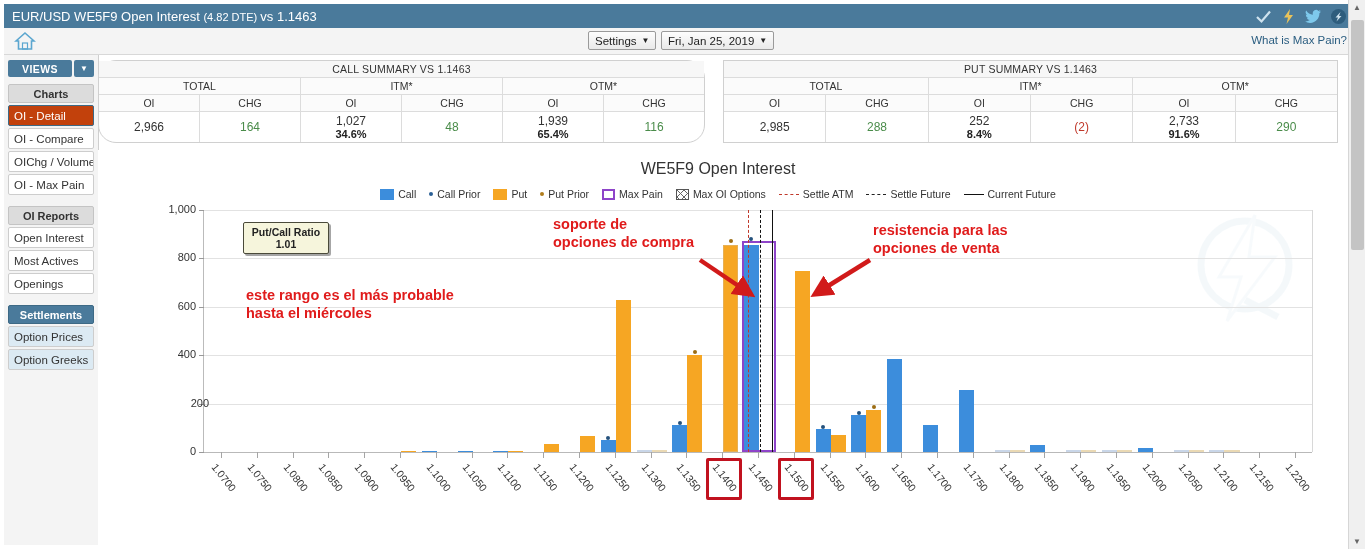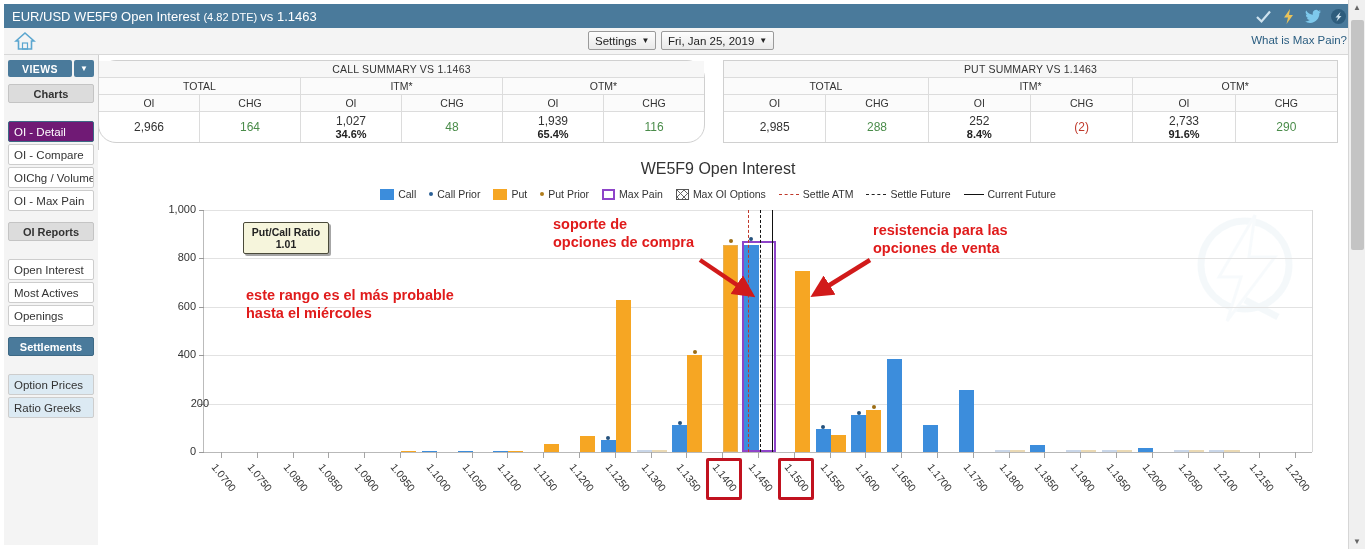--- a/index.html
+++ b/index.html
@@ -63,30 +63,30 @@
   }
   #views-drop{
     width:20px; height:17px; background:#4a7a9b; color:#fff;
     display:flex; align-items:center; justify-content:center;
     border-radius:2px; font-size:8px; cursor:pointer;
   }
   .grp-head{
     height:19px; background:#dcdcdc; color:#333;
     font-size:11px; font-weight:bold;
     display:flex; align-items:center; justify-content:center;
-    border:1px solid #c4c4c4; border-radius:2px; margin-bottom:18px;
+    border:1px solid #c4c4c4; border-radius:2px; margin-bottom:2px;
   }
   .grp-head.blue{ background:#4a7a9b; color:#fff; border-color:#3d6985; }
   .nav-item{
     height:21px; background:#fff; border:1px solid #cdcdcd; border-radius:2px;
     font-size:11.5px; color:#333; display:flex; align-items:center;
     padding-left:5px; margin-bottom:2px; cursor:pointer; overflow:hidden;
     white-space:nowrap;
   }
-  .nav-item.active{ background:#701a75; color:#fff; border-color:#3d6985; }
+  .nav-item.active{ background:#c2410c; color:#fff; border-color:#3d6985; }
   .nav-item.settle{ background:#dceaf3; }
   .spacer{ height:9px; }
   
   .sumtable{
     position:absolute; top:60px;
     border:1px solid #d0d0d0; background:#fff;
     font-size:11px; color:#333;
   }
   #call-table{ left:98px; width:607px;border-radius:18px; }
   #put-table{ left:723px; width:615px; }
@@ -267,21 +267,21 @@
       <div class="nav-item">OIChg / Volume</div>
       <div class="nav-item">OI - Max Pain</div>
       <div class="spacer"></div>
       <div class="grp-head">OI Reports</div>
       <div class="nav-item">Open Interest</div>
       <div class="nav-item">Most Actives</div>
       <div class="nav-item">Openings</div>
       <div class="spacer"></div>
       <div class="grp-head blue">Settlements</div>
       <div class="nav-item settle">Option Prices</div>
-      <div class="nav-item settle">Ratio Greeks</div>
+      <div class="nav-item settle">Option Greeks</div>
     </div>
 </div>
 
 <div class="sumtable" id="call-table">
     <div class="sum-title">CALL SUMMARY VS 1.1463</div>
     <div class="sum-row grp-row">
       <div style="flex: 2 1 0px;">TOTAL</div>
       <div style="flex: 2 1 0px;">ITM*</div>
       <div style="flex: 2 1 0px;">OTM*</div>
     </div>

